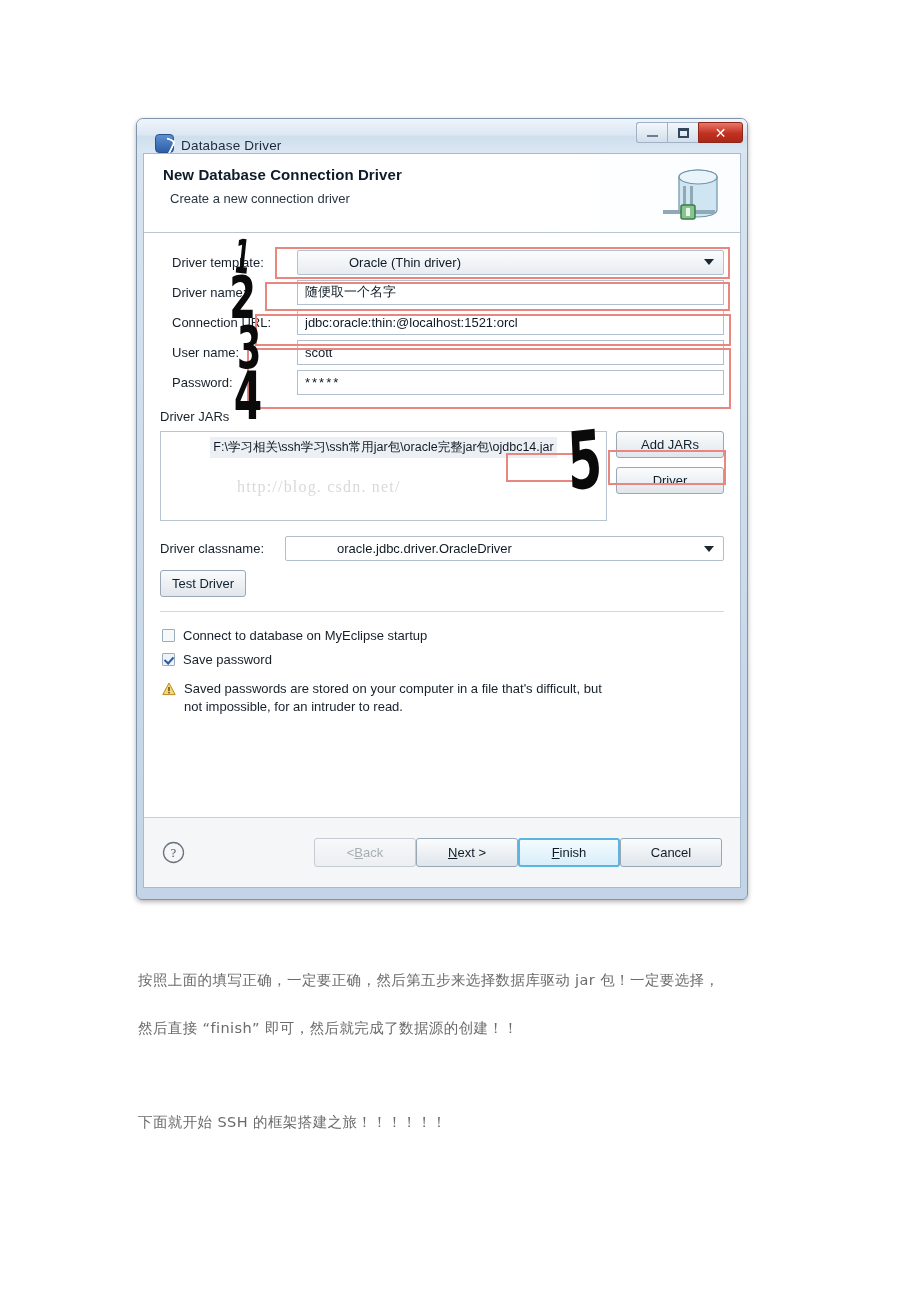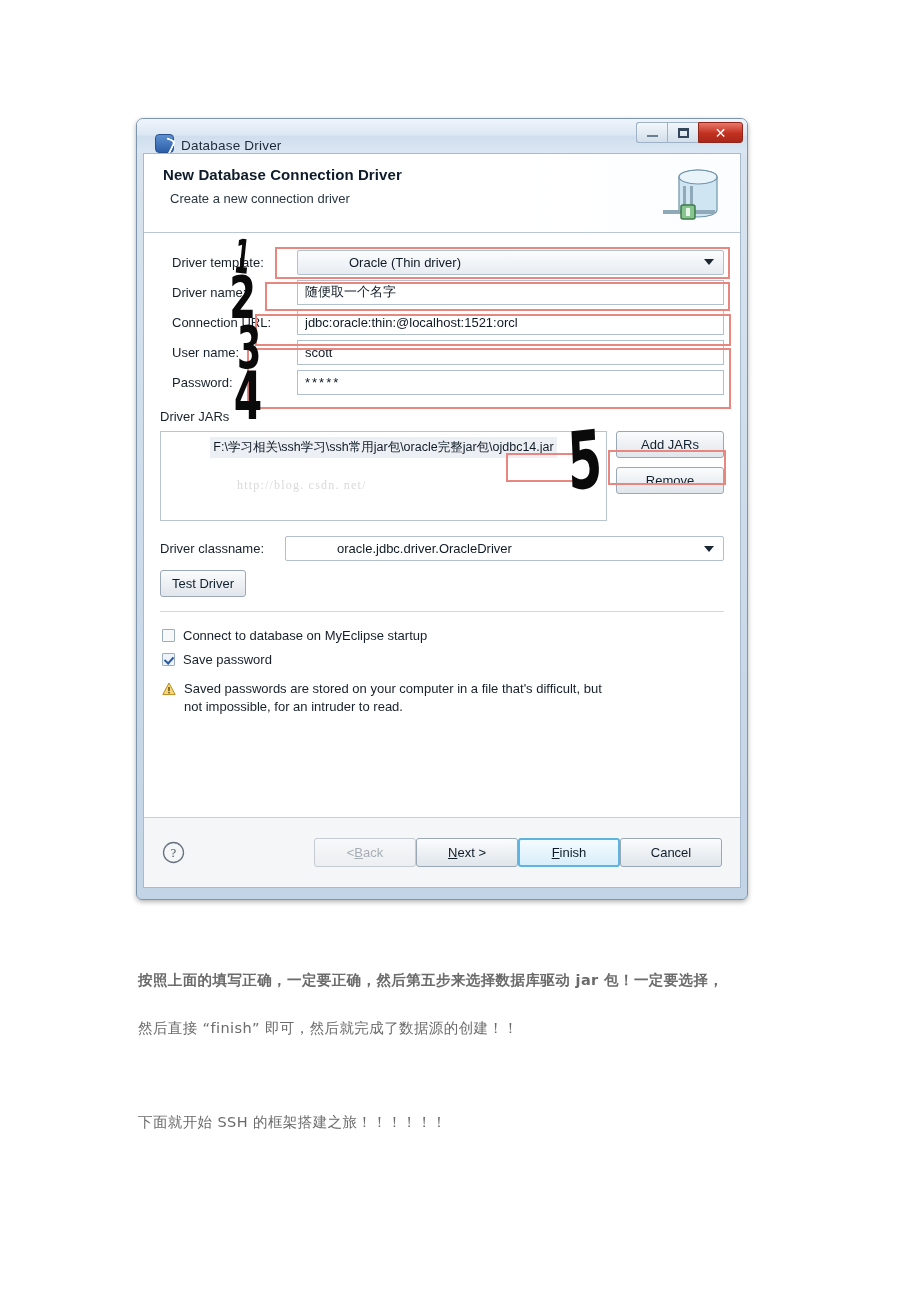--- a/index.html
+++ b/index.html
@@ -123,21 +123,21 @@
     position:relative; padding:5px 4px 0 4px;text-align:center;
   }
   #jar-item {
     font-size:12.5px; color:#101b26;
     background:#eceff3; display:inline-block;
     padding:2px 3px; white-space:nowrap;
   }
   #watermark {
     position:absolute; left:76px; top:46px;
     font-family:"Liberation Serif","DejaVu Serif",serif;
-    font-size:12px; color:#d9d9d9; letter-spacing:1.2px;
+    font-size:16px; color:#d9d9d9; letter-spacing:1.2px;
   }
   #jar-btns { display:flex; flex-direction:column; gap:9px; width:108px; flex:0 0 auto; }
   .btn {
     height:27px; border:1px solid #9aa7b4; border-radius:3px;
     background: linear-gradient(to bottom,#fafbfc,#e1e6ec);
     font-family:"Liberation Sans","DejaVu Sans",sans-serif;
     font-size:13px; color:#10202d;
     display:flex; align-items:center; justify-content:center;
   }
 
@@ -282,21 +282,21 @@
     </div>
 
     <div id="jars-label">Driver JARs</div>
     <div id="jars-wrap">
       <div id="jars-list">
         <span id="jar-item">F:\学习相关\ssh学习\ssh常用jar包\oracle完整jar包\ojdbc14.jar</span>
         <div id="watermark">http://blog. csdn. net/</div>
       </div>
       <div id="jar-btns">
         <div class="btn">Add JARs</div>
-        <div class="btn">Remove</div>
+        <div class="btn">Driver</div>
       </div>
     </div>
 
     <div id="classname-row">
       <span class="lbl">Driver classname:</span>
       <span class="fld">
         <span class="combo" style="background:#fff;">
           <span class="cval">oracle.jdbc.driver.OracleDriver</span>
           <i class="caret"></i>
         </span>
@@ -355,15 +355,15 @@
   <div class="redbox" style="left:471px; top:331px; width:118px; height:35px;"></div>
 
   <span class="mark" style="left:89px; top:114px; font-size:47px; transform:rotate(6deg) scaleX(.45);">1</span>
   <span class="mark" style="left:84px; top:148px; font-size:62px; transform:scaleX(.62) scaleY(.95);">2</span>
   <span class="mark" style="left:92px; top:200px; font-size:58px; transform:scaleX(.6);">3</span>
   <span class="mark" style="left:88px; top:245px; font-size:66px; transform:scaleX(.62);">4</span>
   <span class="mark" style="left:420px; top:302px; font-size:80px; transform:scaleX(.62) rotate(-4deg);">5</span>
 
 </div>
 
-<div class="caption" style="top:971px;font-weight:bold;">按照上面的填写正确，一定要正确，然后第五步来选择数据库驱动 jar 包！一定要选择，</div>
+<div class="caption" style="top:971px;">按照上面的填写正确，一定要正确，然后第五步来选择数据库驱动 jar 包！一定要选择，</div>
 <div class="caption" style="top:1019px;">然后直接     “finish”     即可，然后就完成了数据源的创建！！</div>
 <div class="caption" style="top:1113px;">下面就开始 SSH 的框架搭建之旅！！！！！！</div>
 
 </body></html>

